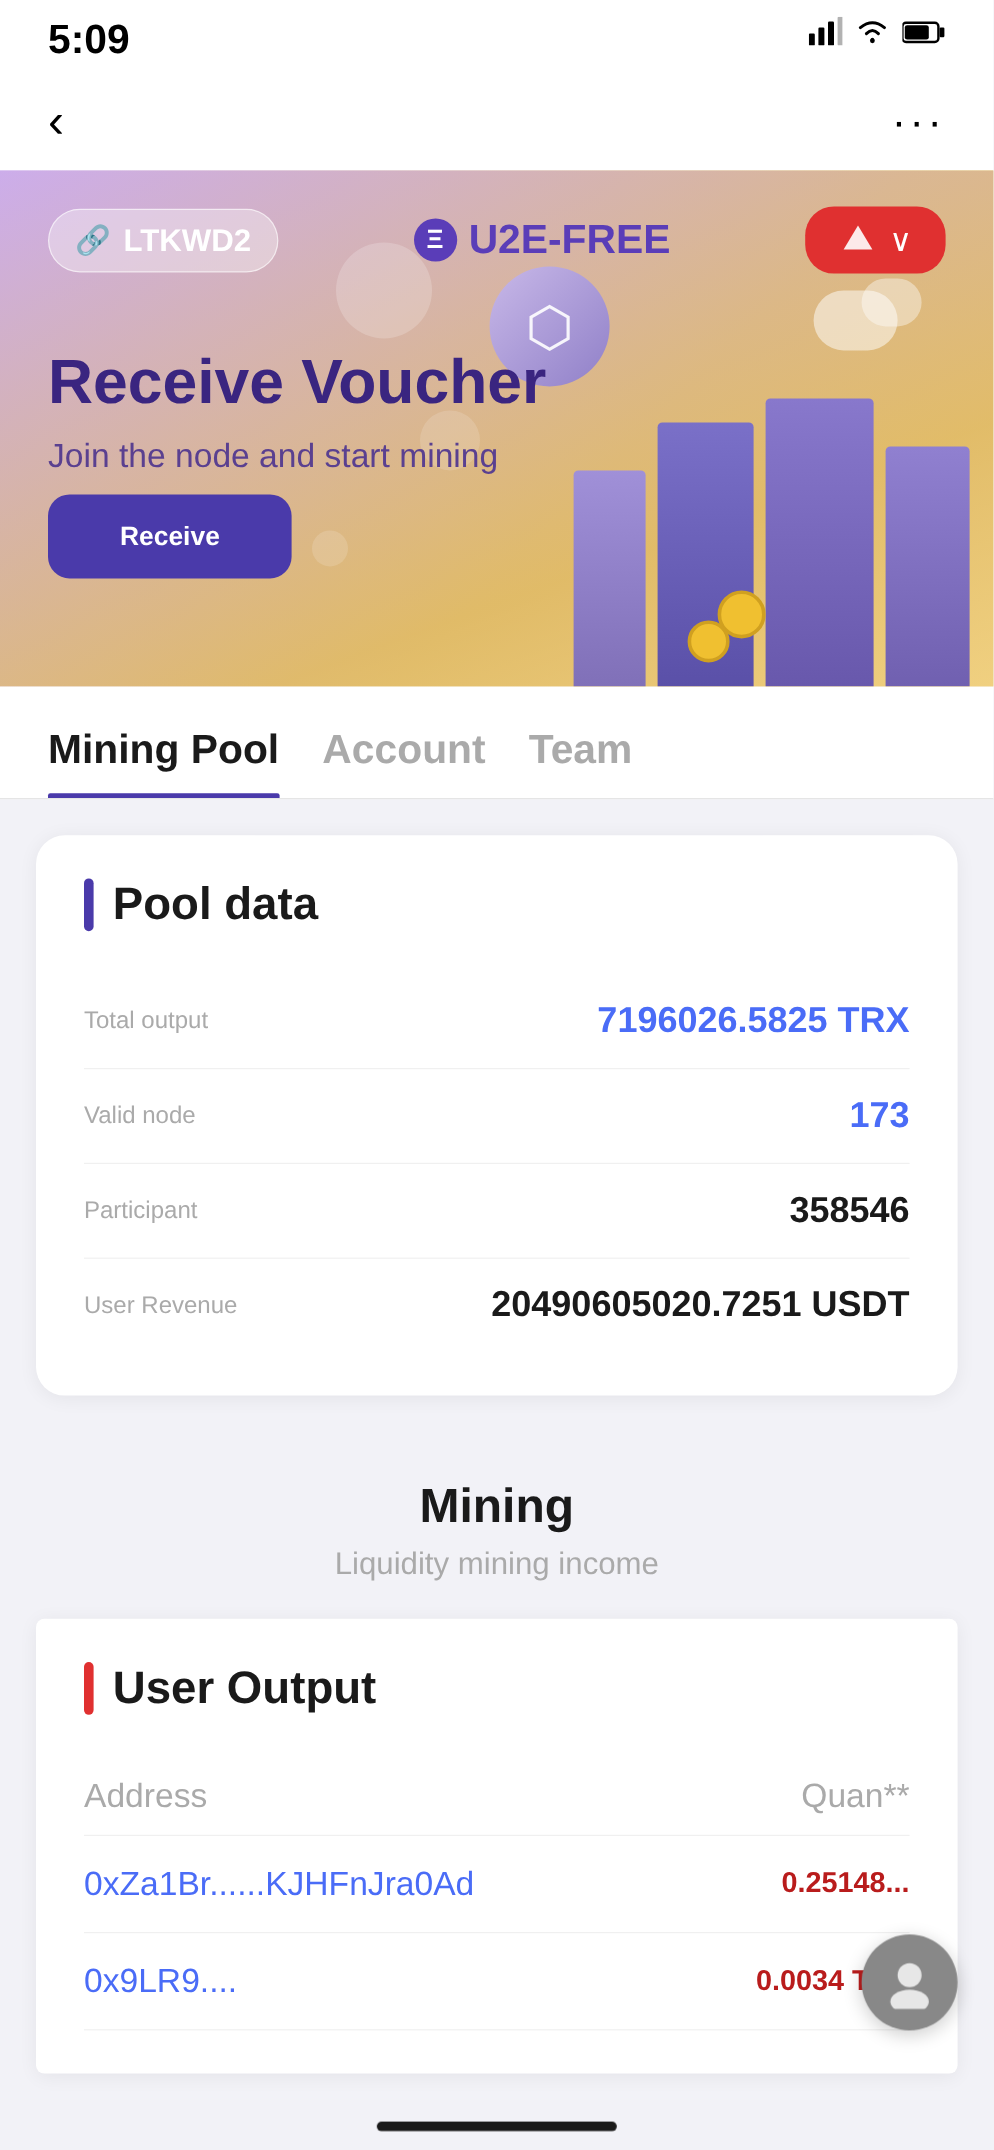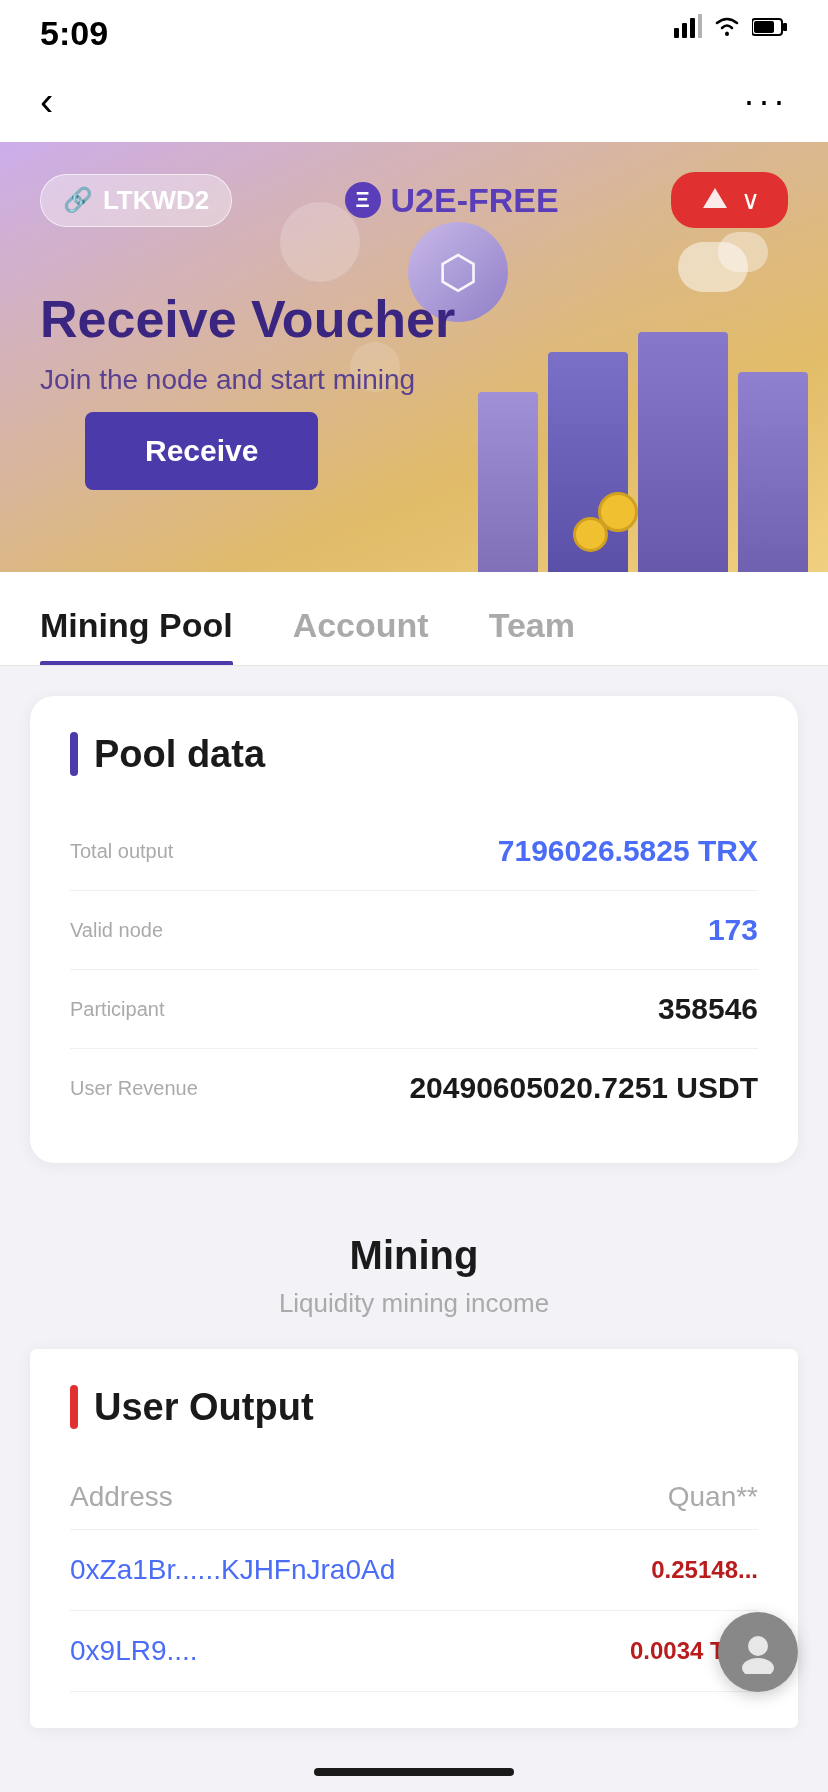--- a/index.html
+++ b/index.html
@@ -150,37 +150,36 @@
     }
     .hero-subtitle {
       font-size: 28px;
       color: #5a4090;
       margin-bottom: 16px;
     }
     .receive-btn {
       background: #4a3aaa;
       color: #fff;
       border: none;
-      border-radius: 8px;
+      border-radius: 18px;
       padding: 22px 60px;
-      font-size: 30px;
+      font-size: 22px;
       font-weight: 700;
       cursor: pointer;
-      margin-left: 45px;
     }
 
     
     .tabs-section {
       background: #fff;
       padding: 0 40px;
       border-bottom: 1px solid #e5e5e5;
     }
     .tabs-row {
       display: flex;
-      gap: 60px;
+      gap: 36px;
     }
     .tab-item {
       padding: 34px 0 20px;
       font-size: 34px;
       font-weight: 600;
       color: #aaa;
       cursor: pointer;
       position: relative;
     }
     .tab-item.active {

